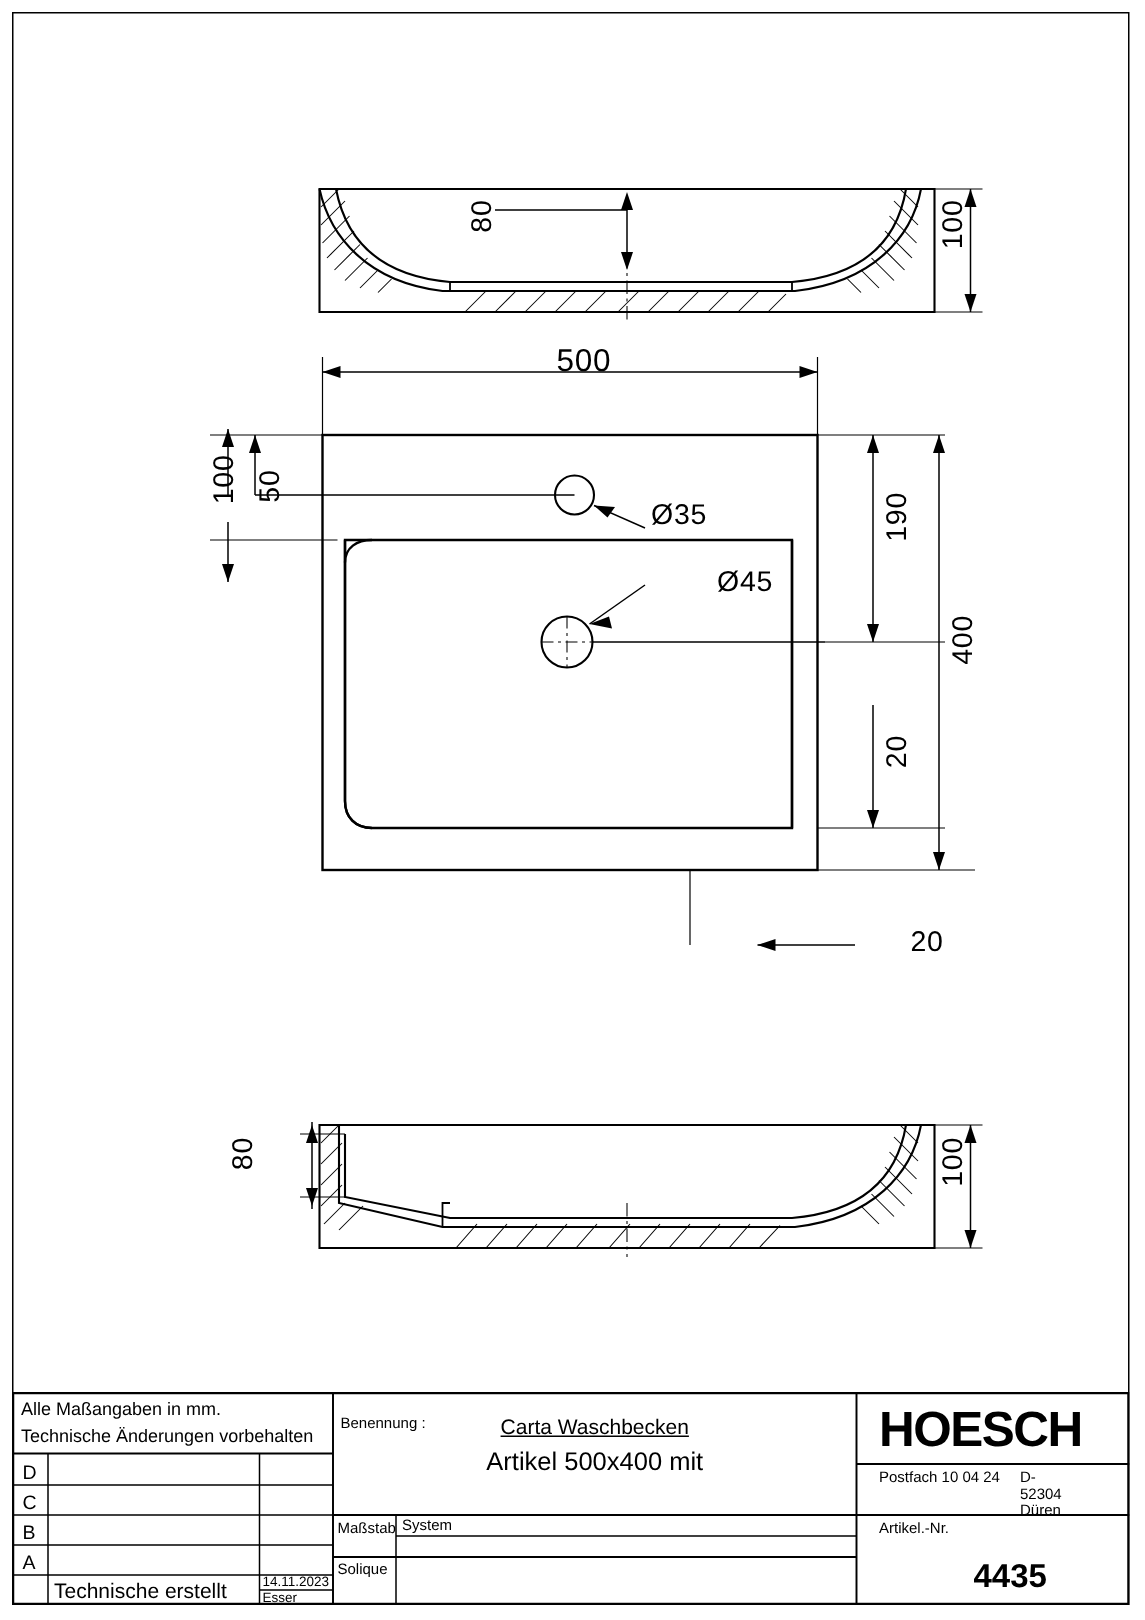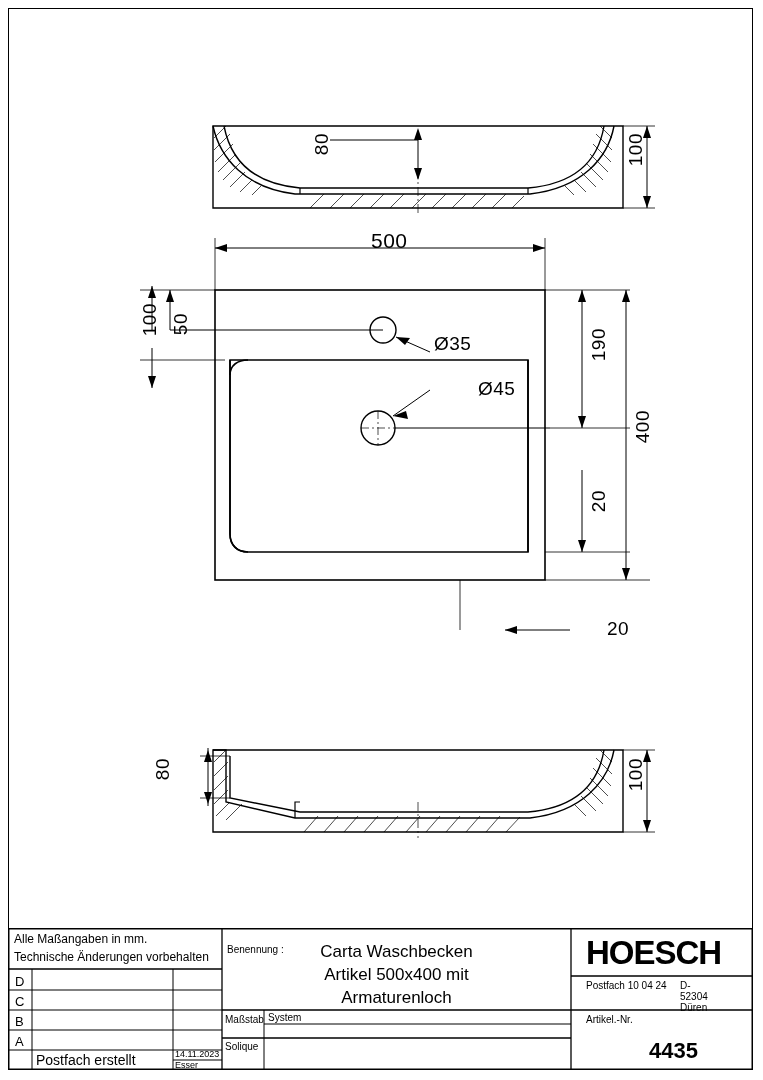--- a/index.html
+++ b/index.html
@@ -240,33 +240,32 @@
     </svg>
 
     <div class="tb" style="left:6px;top:4px;font-size:12px;">Alle Maßangaben in mm.</div>
     <div class="tb" style="left:6px;top:22px;font-size:12px;">Technische Änderungen vorbehalten</div>
 
     <div class="tb" style="left:7px;top:46px;font-size:13px;">D</div>
     <div class="tb" style="left:7px;top:66px;font-size:13px;">C</div>
     <div class="tb" style="left:7px;top:86px;font-size:13px;">B</div>
     <div class="tb" style="left:7px;top:106px;font-size:13px;">A</div>
 
-    <div class="tb" style="left:28px;top:124px;font-size:14px;">Postfach erstellt</div>
+    <div class="tb" style="left:28px;top:124px;font-size:14px;">Technische erstellt</div>
     <div class="tb" style="left:167px;top:121px;font-size:9px;">14.11.2023</div>
     <div class="tb" style="left:167px;top:132px;font-size:9px;">Esser</div>
 
     <div class="tb" style="left:219px;top:16px;font-size:10px;">Benennung :</div>
     <div class="tb" style="left:217px;top:86px;font-size:10px;text-align:right;">Maßstab</div>
     <div class="tb" style="left:260px;top:84px;font-size:10px;">System</div>
     <div class="tb" style="left:217px;top:113px;font-size:10px;">Solique</div>
 
     <div class="abs" style="left:214px;top:12px;width:349px;text-align:center;">
-      <div style="font-size:17px;line-height:23px;">Carta Waschbecken</div>
+      <div style="font-size:14px;line-height:23px;text-decoration:underline;">Carta Waschbecken</div>
       <div style="font-size:17px;line-height:23px;">Artikel 500x400 mit</div>
-      <div style="font-size:17px;line-height:23px;">Armaturenloch</div>
     </div>
 
     <div class="logo" style="left:578px;top:6px;">HOESCH</div>
     <div class="tb" style="left:578px;top:52px;font-size:10px;">Postfach 10 04 24</div>
     <div class="tb" style="left:672px;top:52px;font-size:10px;">D-52304 Düren</div>
     <div class="tb" style="left:578px;top:86px;font-size:10px;">Artikel.-Nr.</div>
     <div class="artnr" style="left:641px;top:110px;">4435</div>
   </div>
 
 </div>

